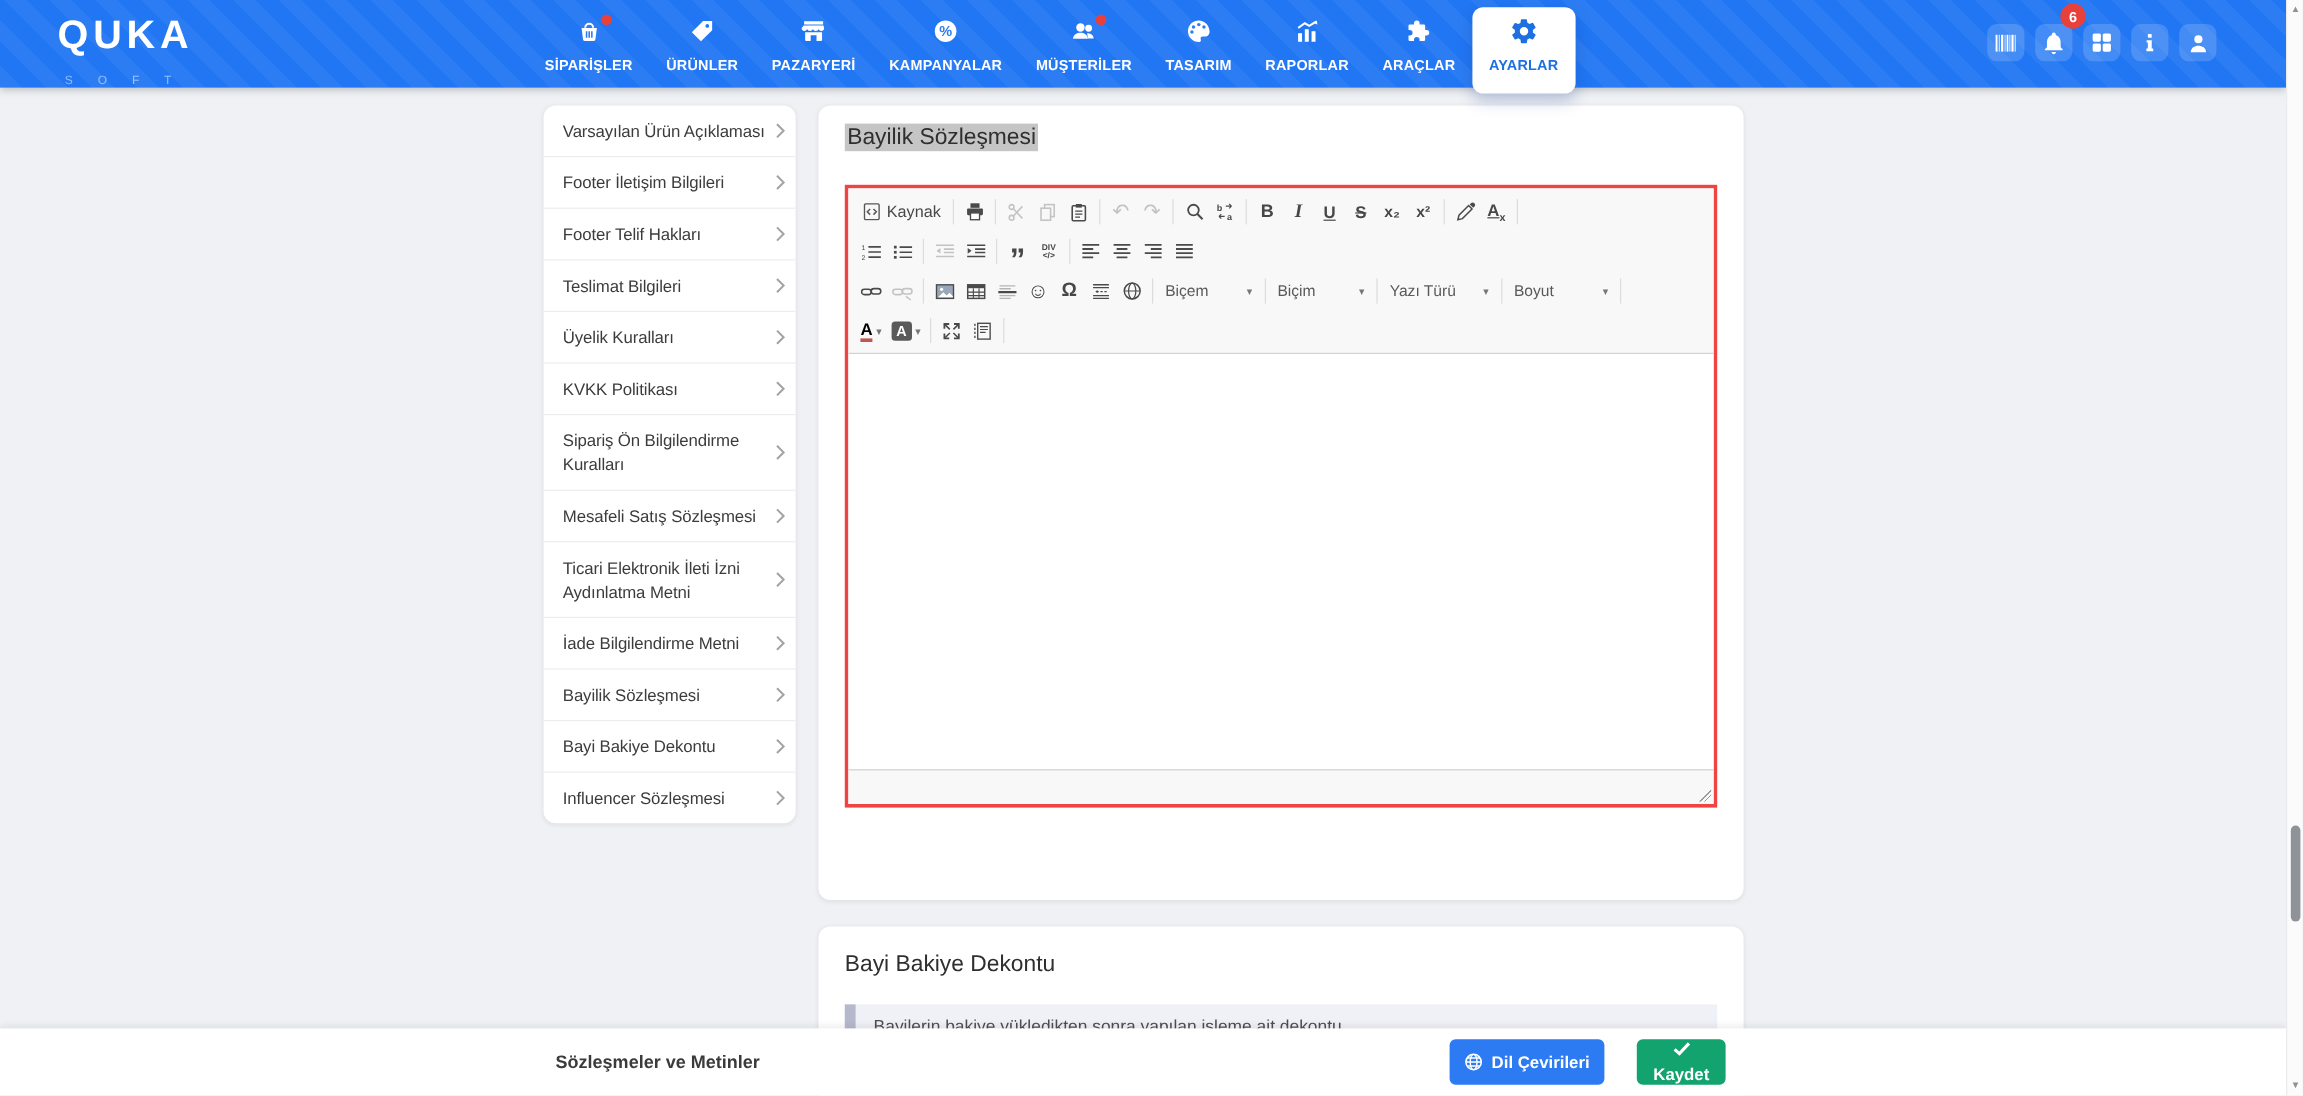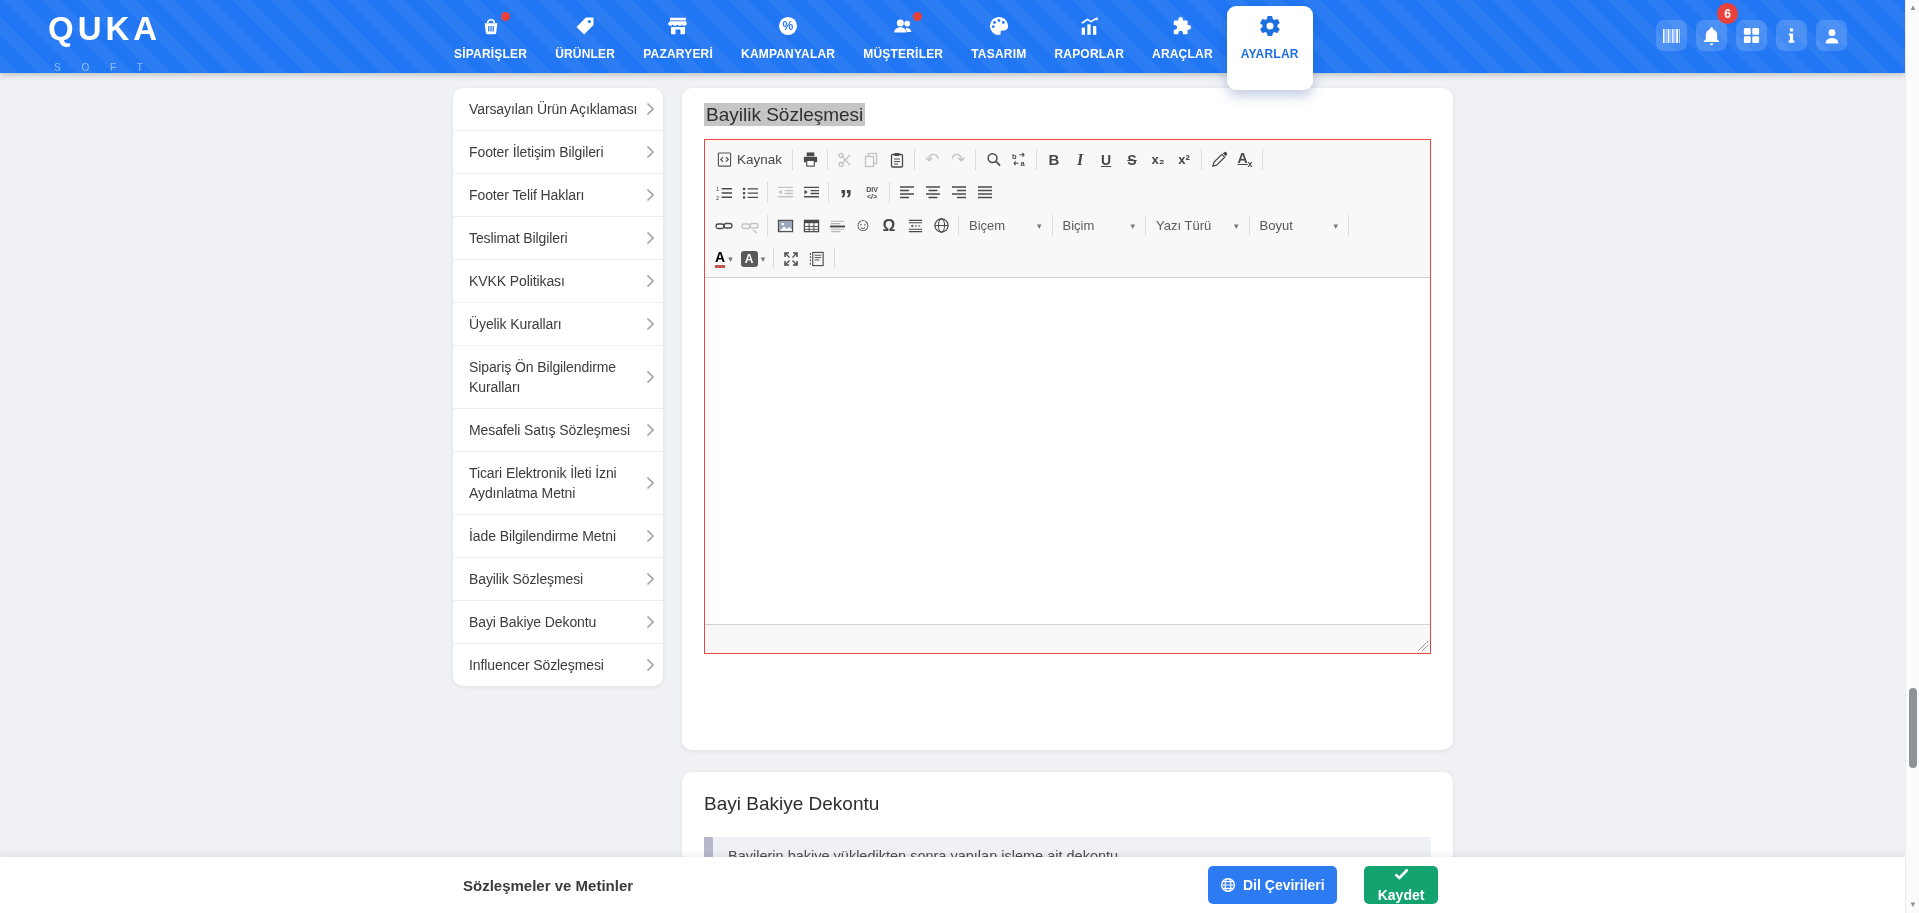--- a/index.html
+++ b/index.html
@@ -8,21 +8,21 @@
 .nav { position:absolute; left:0; top:0; width:1905px; height:73px; background:#2176f3;
   background-image:repeating-linear-gradient(45deg, rgba(255,255,255,.05) 0 13px, rgba(255,255,255,0) 13px 27px);
   box-shadow:0 2px 6px rgba(30,40,60,.25); z-index:5; }
 .logo { position:absolute; left:48px; top:12px; color:#fff; }
 .logo .brand { font-size:33px; font-weight:800; letter-spacing:4px; line-height:34px; }
 .logo .sub { font-size:10px; letter-spacing:9px; color:rgba(255,255,255,.5); padding-left:6px; margin-top:16px; }
 .navmenu { position:absolute; left:440px; top:0; height:73px; display:flex; align-items:flex-start; }
 .navitem { position:relative; display:flex; flex-direction:column; align-items:center; padding:14px 14px 0 14px; color:#fff; cursor:pointer; height:73px; }
 .navitem .nicon { width:24px; height:24px; display:flex; align-items:center; justify-content:center; position:relative; }
 .navitem .nlabel { margin-top:9px; font-size:12px; font-weight:700; letter-spacing:.2px; white-space:nowrap; }
-.navitem.active { background:#fff; border-radius:9px; margin-top:6px; height:84px; padding-top:8px; color:#1e6fe0; box-shadow:0 6px 12px rgba(20,60,140,.25); }
+.navitem.active { background:#fff; border-radius:9px; margin-top:6px; height:72px; padding-top:8px; color:#1e6fe0; box-shadow:0 6px 12px rgba(20,60,140,.25); }
 .navitem.active .nlabel { color:#1e6fe0; }
 .reddot { position:absolute; top:-2px; right:-7px; width:9px; height:9px; border-radius:50%; background:#e8413c; }
 .navright { position:absolute; right:58px; top:20px; display:flex; gap:9px; }
 .ricon { width:31px; height:31px; border-radius:8px; background:rgba(255,255,255,.16); display:flex; align-items:center; justify-content:center; position:relative; }
 .badge { position:absolute; top:-17px; right:-11px; min-width:21px; height:21px; border-radius:50%; background:#e8413c; color:#fff; font-size:12px; font-weight:700; display:flex; align-items:center; justify-content:center; }
 
 .scrollbar { position:absolute; right:0; top:0; width:14px; height:913px; background:#fbfbfb; border-left:1px solid #ebebeb; z-index:20; }
 .sb-arrow { position:absolute; left:0; width:14px; text-align:center; color:#8d9297; font-size:8px; line-height:10px; }
 .sb-thumb { position:absolute; left:3px; width:8px; height:80px; top:688px; background:#8f9296; border-radius:4px; }
 
@@ -33,21 +33,21 @@
 .sideitem .slabel.one { white-space:nowrap; }
 .sideitem svg { flex:none; margin-left:2px; }
 
 .card { position:absolute; left:682px; width:771px; background:#fff; border-radius:10px; box-shadow:0 1px 4px rgba(20,30,50,.08); }
 .card1 { top:88px; height:662px; }
 .card2 { top:772px; height:160px; }
 .ctitle { font-size:19px; color:#2f2f2f; font-weight:500; margin:14px 22px 0 22px; line-height:26px; }
 .ctitle .hl { background:#c5c5c5; padding:1px 2px; }
 .alert { margin:21px 22px 0 22px; background:#f0f1f6; border-left:9px solid #b5b9cb; padding:11px 15px; font-size:14.5px; color:#4d4d52; line-height:17px; }
 
-.editor { margin:11px 22px 0 22px; border:1px solid #ef4444; }
+.editor { margin:26px 22px 0 22px; border:3px solid #ef4444; }
 .toolbar { background:#f8f8f8; border-bottom:1px solid #d2d2d2; padding:3px 6px 2px 6px; }
 .trow { display:flex; align-items:center; height:33px; }
 .tbtn { min-width:26px; height:26px; display:flex; align-items:center; justify-content:center; color:#474747; font-size:14px; }
 .tbtn.dis { color:#c3c3c3; }
 .tsep { width:1px; height:21px; background:#dcdcdc; margin:0 4px; }
 .tsrc { display:flex; align-items:center; gap:5px; padding:0 6px; height:26px; color:#484848; font-size:13.5px; }
 .tsel { display:flex; align-items:center; height:26px; padding:0 6px; color:#5a5a5a; font-size:13px; }
 .tsel .lab { width:62px; }
 .tsel .car { font-size:9px; color:#777; margin-left:6px; }
 .tB { font-weight:800; font-size:15px; }
@@ -237,27 +237,27 @@
         <polyline points="1.5,1.5 7,7 1.5,12.5" fill="none" stroke="#a3a3a3" stroke-width="1.7"></polyline>
       </svg>
     </div>
   <div class="sideitem">
       <span class="slabel one">Teslimat Bilgileri</span>
       <svg width="9" height="14" viewBox="0 0 9 14">
         <polyline points="1.5,1.5 7,7 1.5,12.5" fill="none" stroke="#a3a3a3" stroke-width="1.7"></polyline>
       </svg>
     </div>
   <div class="sideitem">
+      <span class="slabel one">Üyelik Kuralları</span>
+      <svg width="9" height="14" viewBox="0 0 9 14">
+        <polyline points="1.5,1.5 7,7 1.5,12.5" fill="none" stroke="#a3a3a3" stroke-width="1.7"></polyline>
+      </svg>
+    </div>
+  <div class="sideitem">
       <span class="slabel one">KVKK Politikası</span>
-      <svg width="9" height="14" viewBox="0 0 9 14">
-        <polyline points="1.5,1.5 7,7 1.5,12.5" fill="none" stroke="#a3a3a3" stroke-width="1.7"></polyline>
-      </svg>
-    </div>
-  <div class="sideitem">
-      <span class="slabel one">Üyelik Kuralları</span>
       <svg width="9" height="14" viewBox="0 0 9 14">
         <polyline points="1.5,1.5 7,7 1.5,12.5" fill="none" stroke="#a3a3a3" stroke-width="1.7"></polyline>
       </svg>
     </div>
   <div class="sideitem">
       <span class="slabel">Sipariş Ön Bilgilendirme Kuralları</span>
       <svg width="9" height="14" viewBox="0 0 9 14">
         <polyline points="1.5,1.5 7,7 1.5,12.5" fill="none" stroke="#a3a3a3" stroke-width="1.7"></polyline>
       </svg>
     </div>

